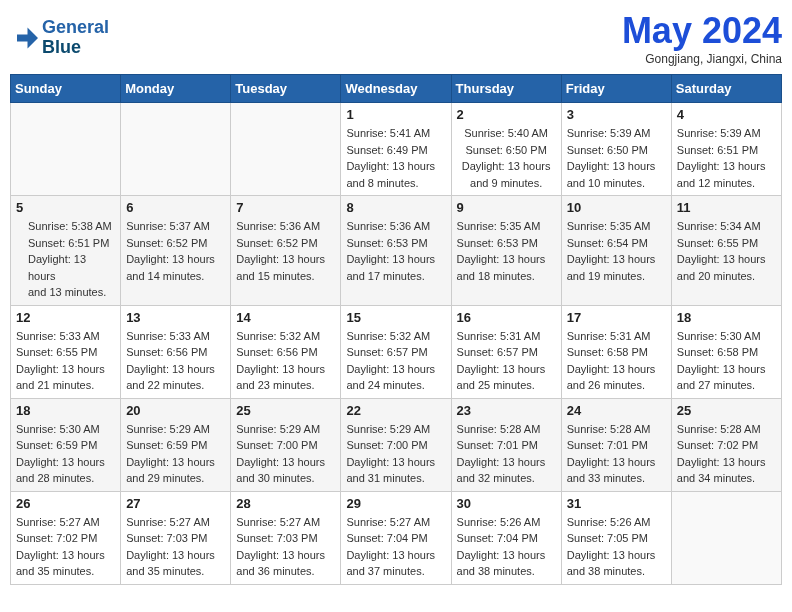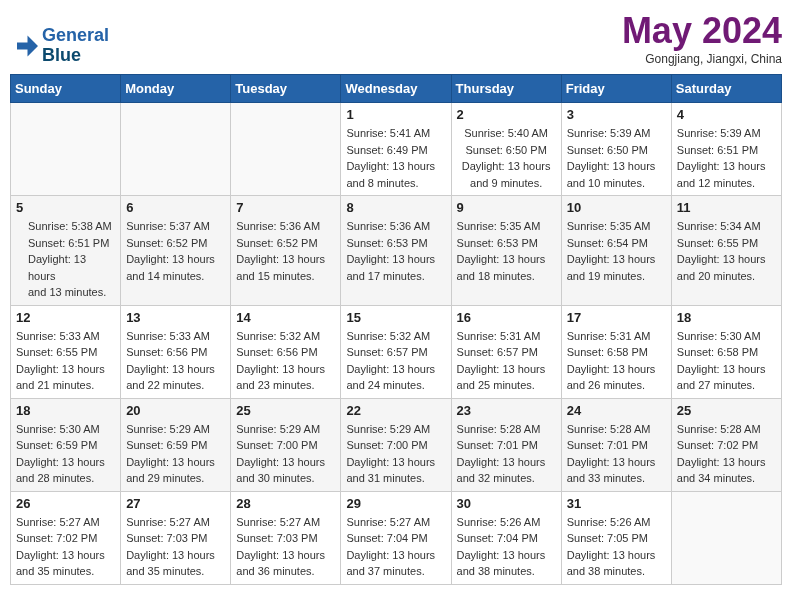--- a/index.html
+++ b/index.html
@@ -6,21 +6,21 @@
     body {
       font-family: Arial, sans-serif;
       background: #fff;
       width: 792px;
       min-height: 612px;
       padding: 10px;
     }
     .header {
       display: flex;
       justify-content: space-between;
-      align-items: flex-end;
+      align-items: center;
       margin-bottom: 8px;
     }
     .logo {
       display: flex;
       align-items: center;
       gap: 4px;
     }
     .logo-text {
       font-size: 18px;
       font-weight: bold;
@@ -33,21 +33,21 @@
     .logo-icon {
       width: 28px;
       height: 28px;
     }
     .title-block {
       text-align: right;
     }
     .month-year {
       font-size: 36px;
       font-weight: bold;
-      color: #701a75;
+      color: #1d4ed8;
     }
     .location {
       font-size: 12px;
       color: #333;
     }
     table {
       width: 100%;
       border-collapse: collapse;
     }
     thead th {

